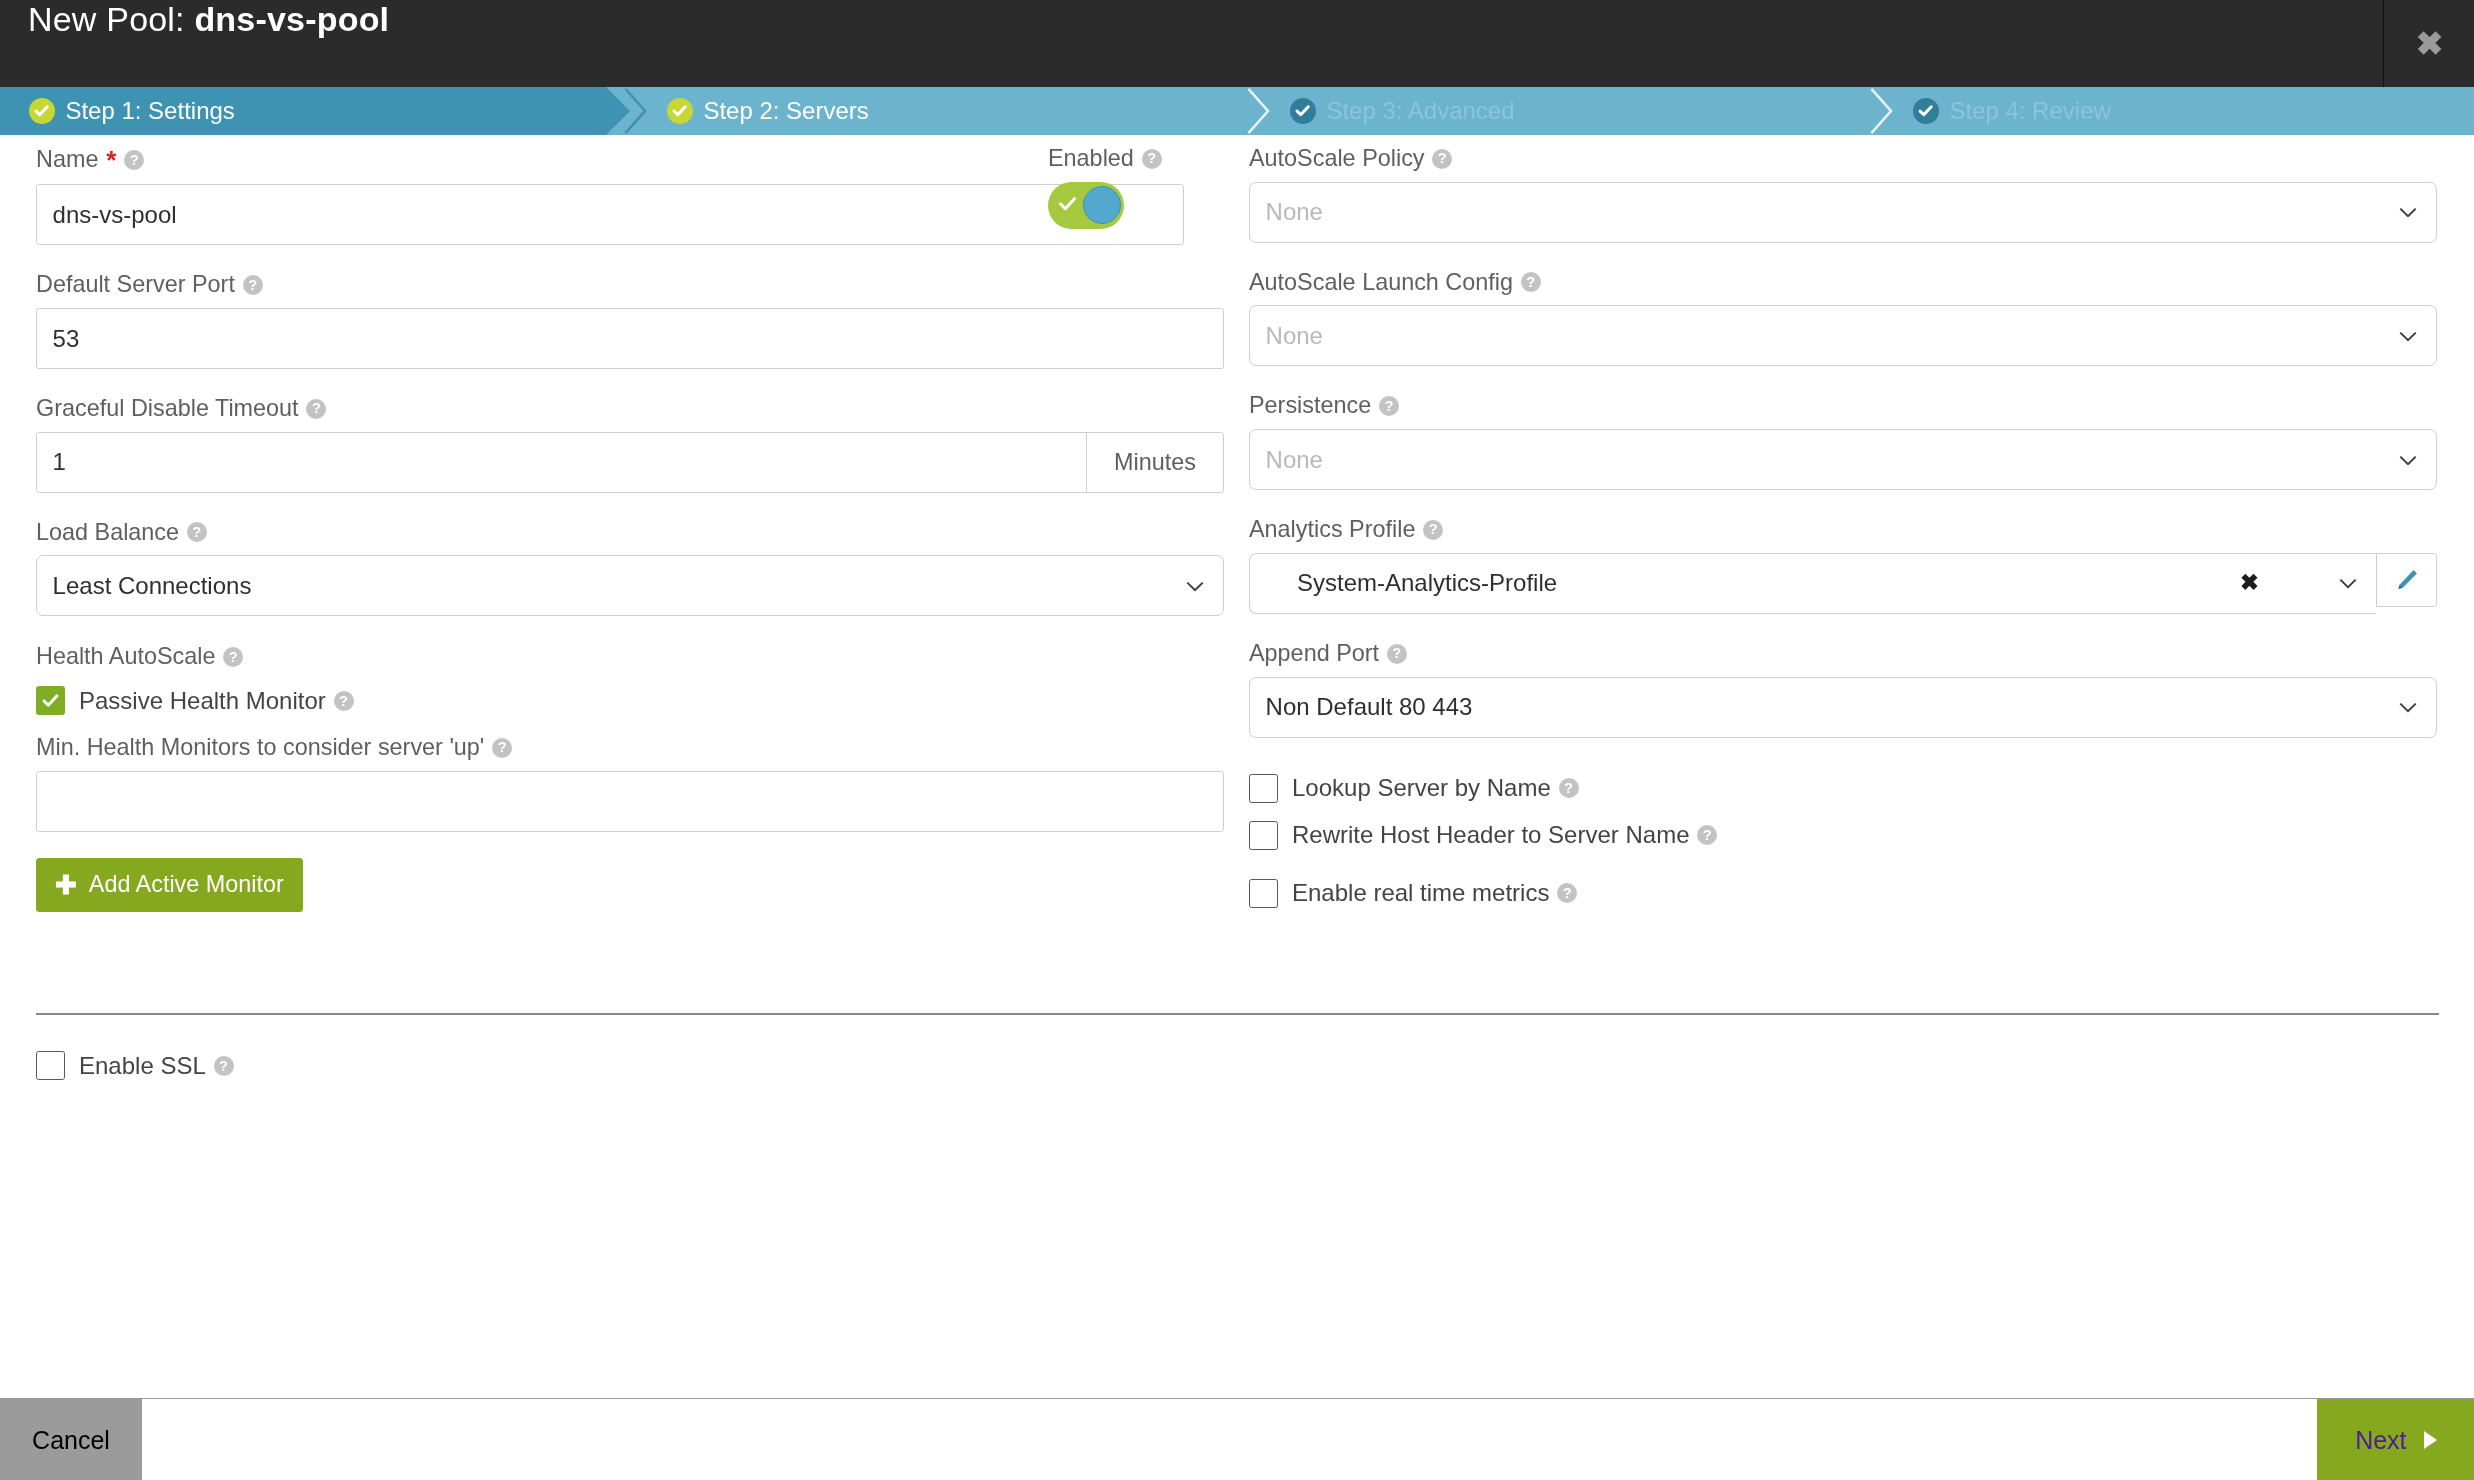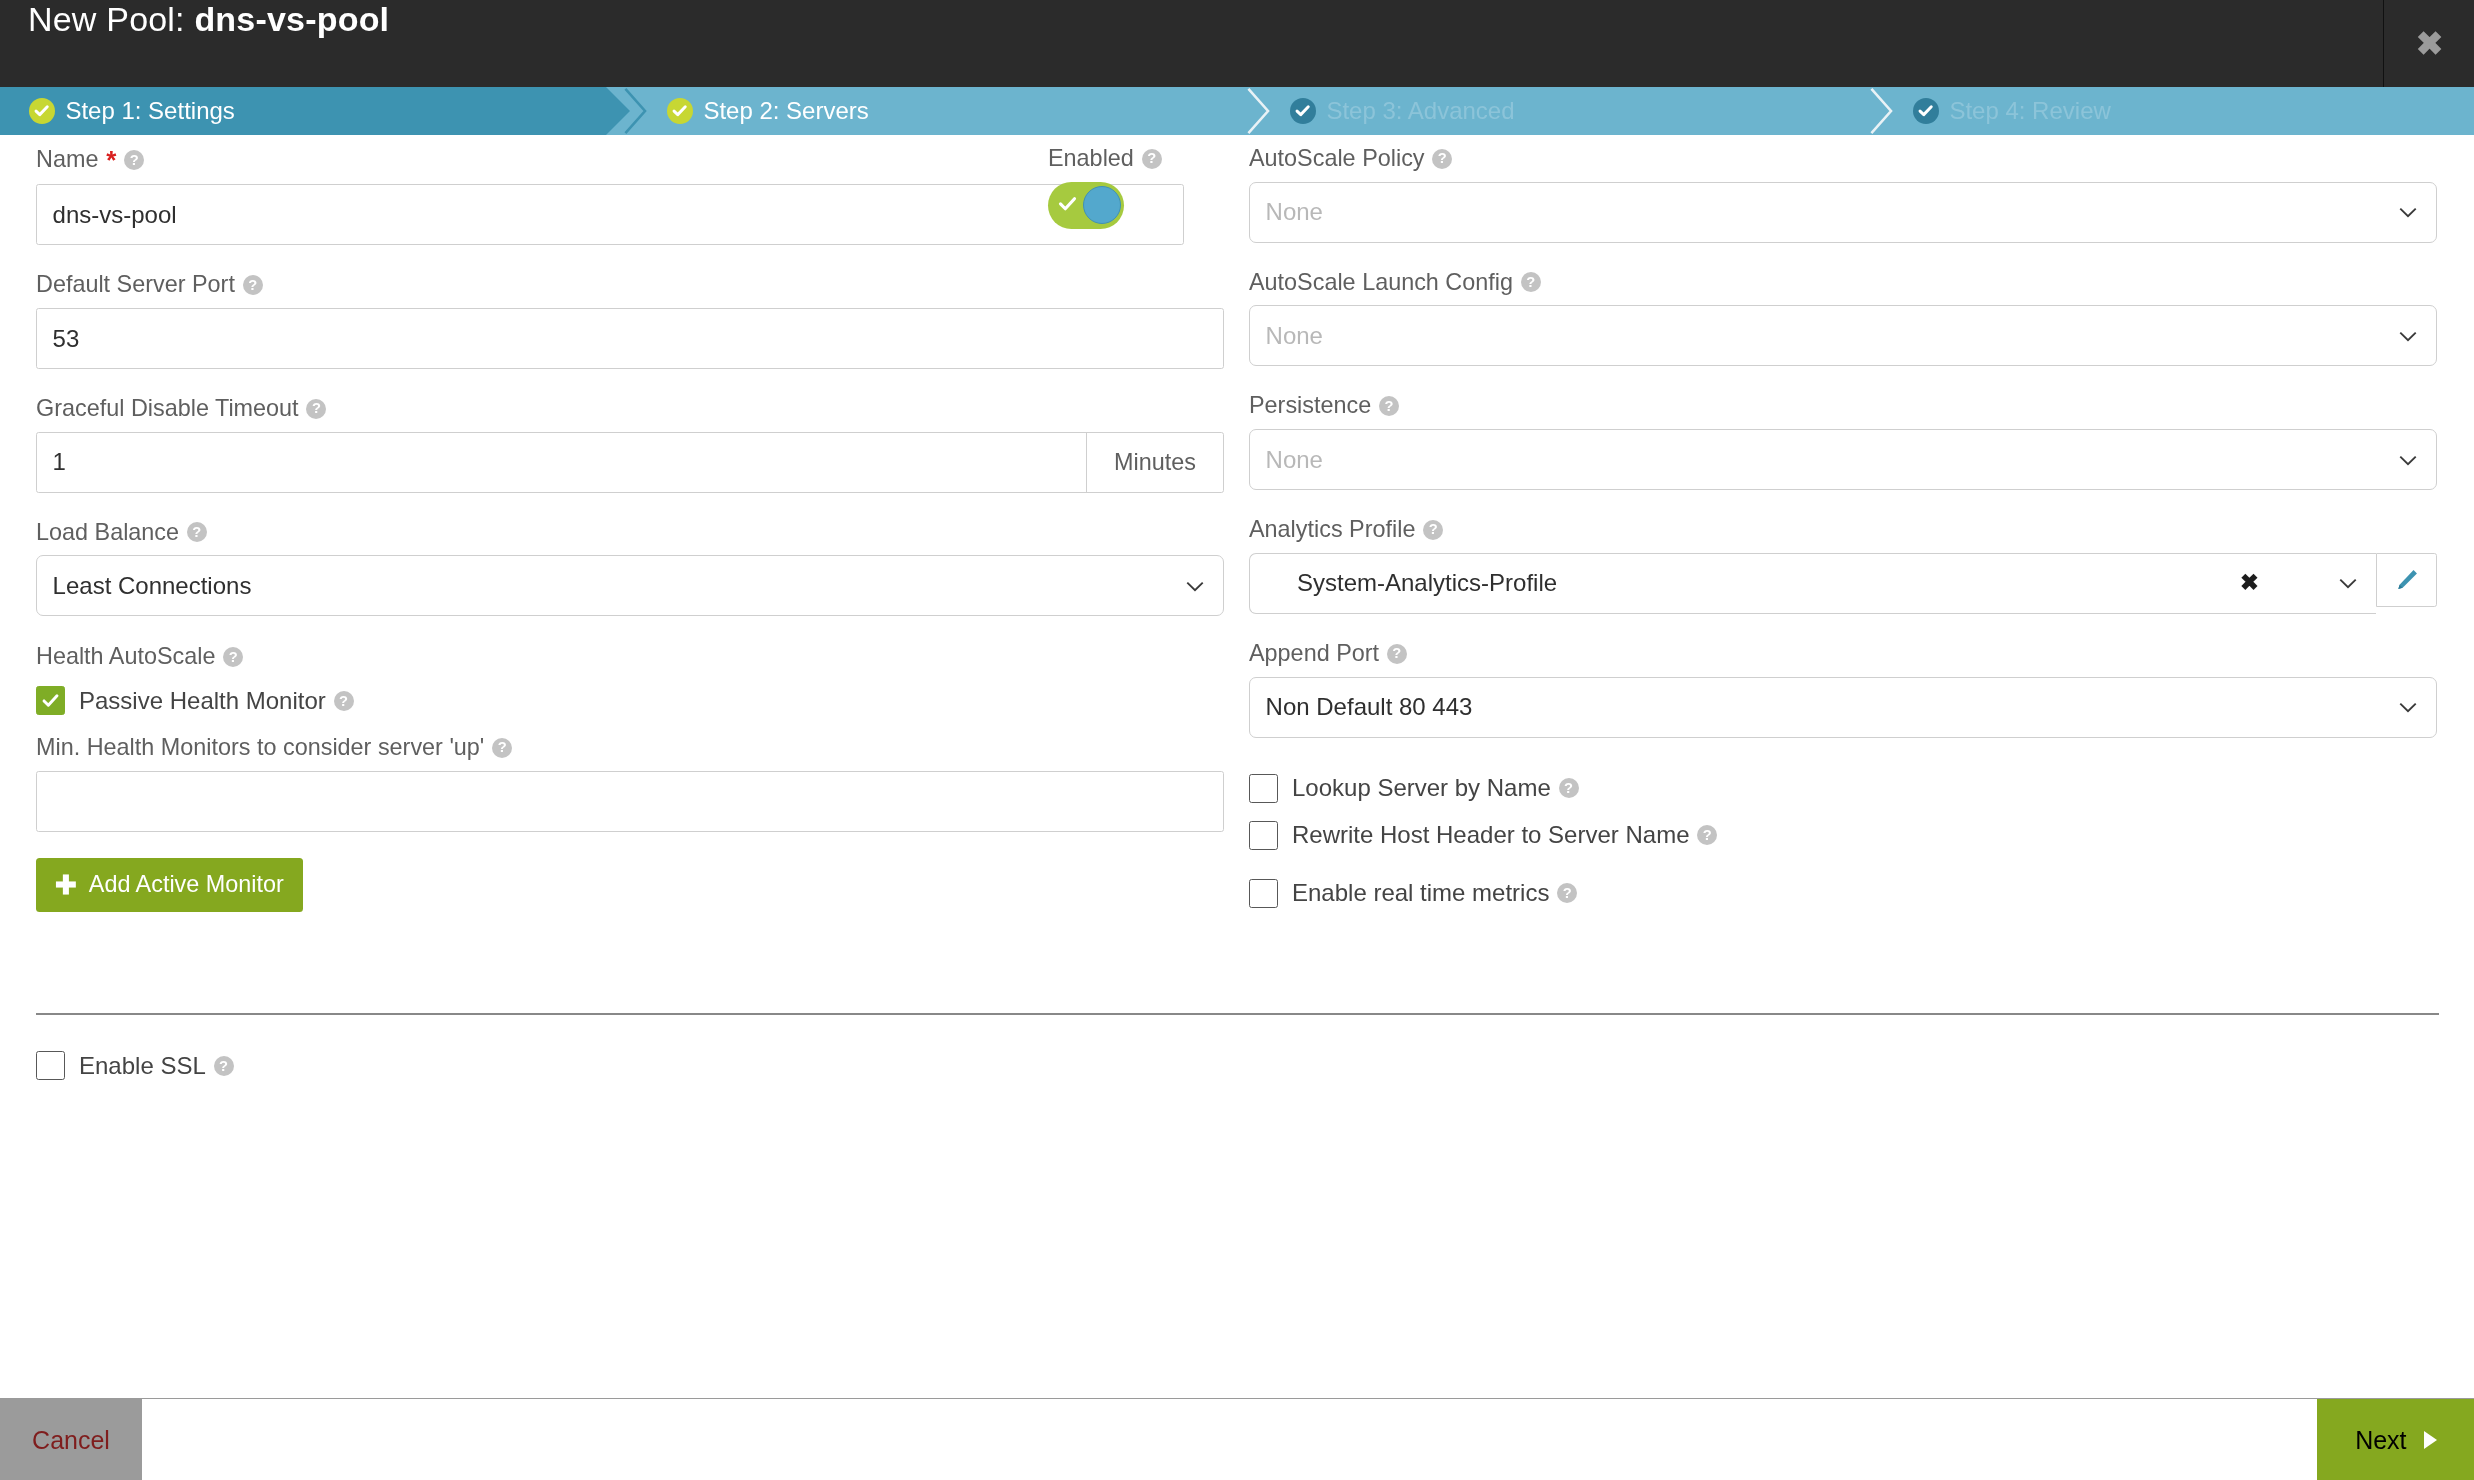--- a/index.html
+++ b/index.html
@@ -236,30 +236,30 @@
   
   .footer {
     position:absolute; left:0; right:0; bottom:0;
     height:83px;
     border-top:1.7px solid #9a9a9a;
     background:#ffffff;
     display:flex; align-items:stretch; justify-content:space-between;
   }
   .btn-cancel {
     width:142px;
-    background:#9b9b9b; color:#7f1d1d;
+    background:#9b9b9b; color:#000000;
     border:none;
     font-size:25px;
     font-family:"Liberation Sans", sans-serif;
     cursor:pointer;
     display:flex; align-items:center; justify-content:center;
   }
   .btn-next {
     width:158px;
-    background:#85a81f; color:#000000;
+    background:#85a81f; color:#4c1d95;
     border:none;
     font-size:25px;
     font-family:"Liberation Sans", sans-serif;
     cursor:pointer;
     display:flex; align-items:center; justify-content:center;
     gap:17.3px;
   }
   .btn-next .tri {
     width:0;height:0;
     border-top:9.5px solid transparent;

